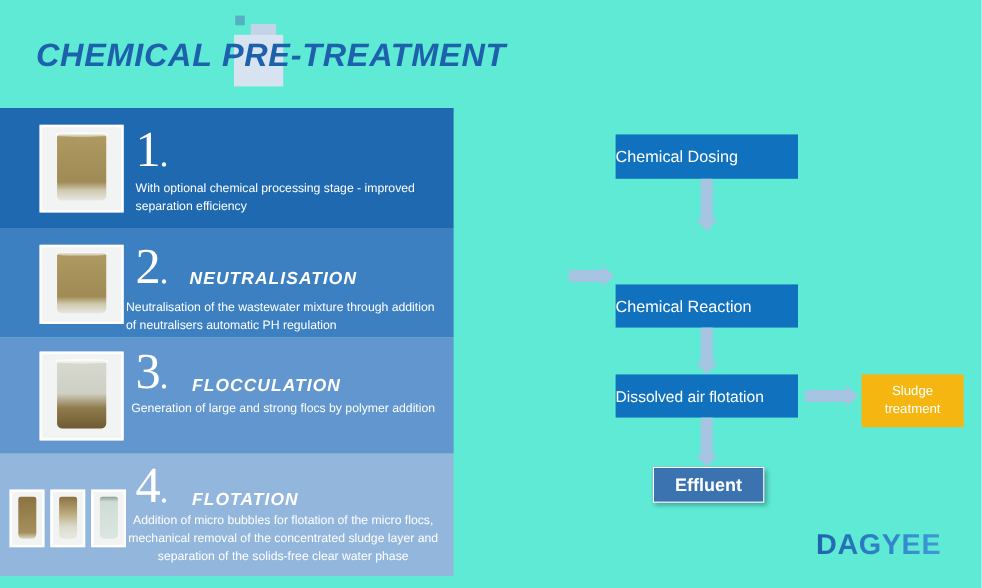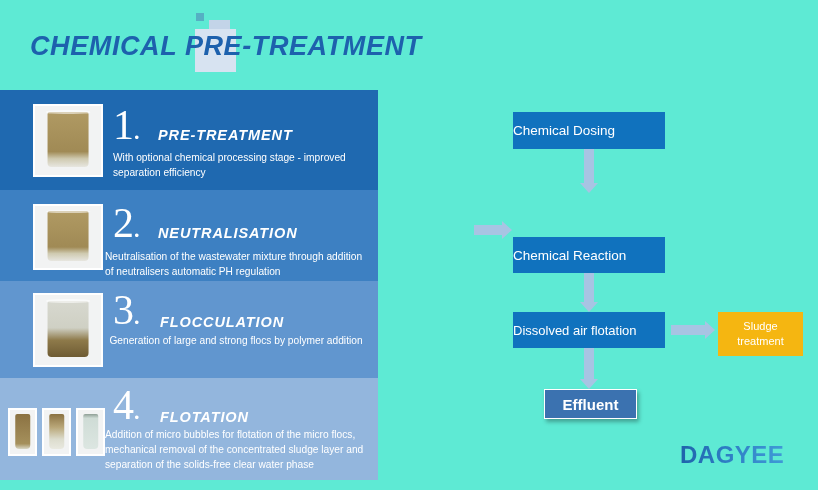--- a/index.html
+++ b/index.html
@@ -55,21 +55,21 @@
        font-size:42px;line-height:1;letter-spacing:-1px;}
   .num .dot{font-size:30px;}
   .steplabel{position:absolute;color:#ffffff;font-weight:bold;font-style:italic;
              font-size:14.5px;letter-spacing:.9px;white-space:nowrap;}
   .stepdesc{position:absolute;color:#ffffff;font-size:10.2px;line-height:1.45;}
 
   .s1num{left:113px;top:14px;}   .s1lab{left:158px;top:37px;}  .s1desc{left:113px;top:61px;width:250px;}
   .s2num{left:113px;top:12px;}   .s2lab{left:158px;top:35px;}  .s2desc{left:105px;top:60px;width:262px;}
   .s3num{left:113px;top:8px;}    .s3lab{left:160px;top:33px;}  .s3desc{left:105px;top:53px;width:262px;text-align:center;}
   .s4num{left:113px;top:6px;}    .s4lab{left:160px;top:31px;}  .s4desc{left:105px;top:50px;width:262px;
-         color:#ffffff;}
+         color:#ffffff;text-align:center;}
 
   
   .flow{position:absolute;left:378px;top:90px;width:440px;height:400px;}
 
   .fbox{position:absolute;background:#1072be;color:#ffffff;font-size:13.5px;
         display:flex;align-items:center;box-sizing:border-box;}
   .b-dosing{left:135px;top:22px;width:152px;height:37px;}
   .b-pipe{left:135px;top:103px;width:152px;height:36px;}
   .b-react{left:135px;top:147px;width:152px;height:36px;}
   .b-daf{left:135px;top:222px;width:152px;height:36px;font-size:13px;}
@@ -130,21 +130,20 @@
   </div>
 
   <div class="steps">
 
     <div class="step step1">
       <div class="thumb t1">
         <div class="beaker mud"></div>
         <div class="rim"></div>
       </div>
       <div class="num s1num"><span>1</span><span class="dot">.</span></div>
-      <div class="steplabel s1lab">PRE-TREATMENT</div>
       <div class="stepdesc s1desc">With optional chemical processing stage - improved separation efficiency</div>
     </div>
 
     <div class="step step2">
       <div class="thumb t2">
         <div class="beaker mud"></div>
         <div class="rim"></div>
       </div>
       <div class="num s2num"><span>2</span><span class="dot">.</span></div>
       <div class="steplabel s2lab">NEUTRALISATION</div>

